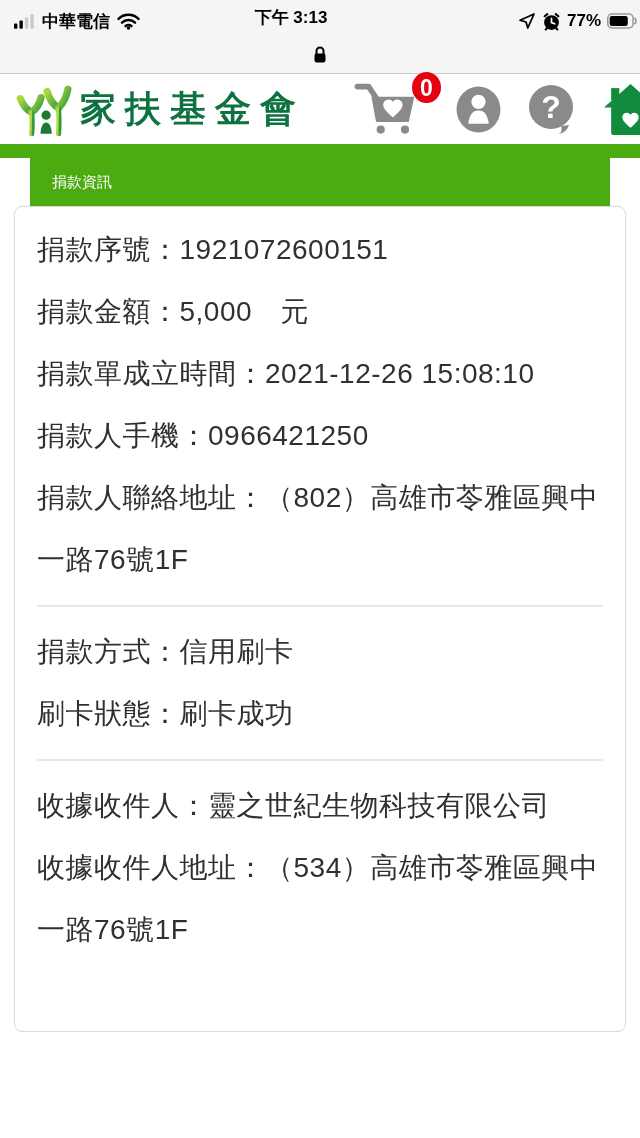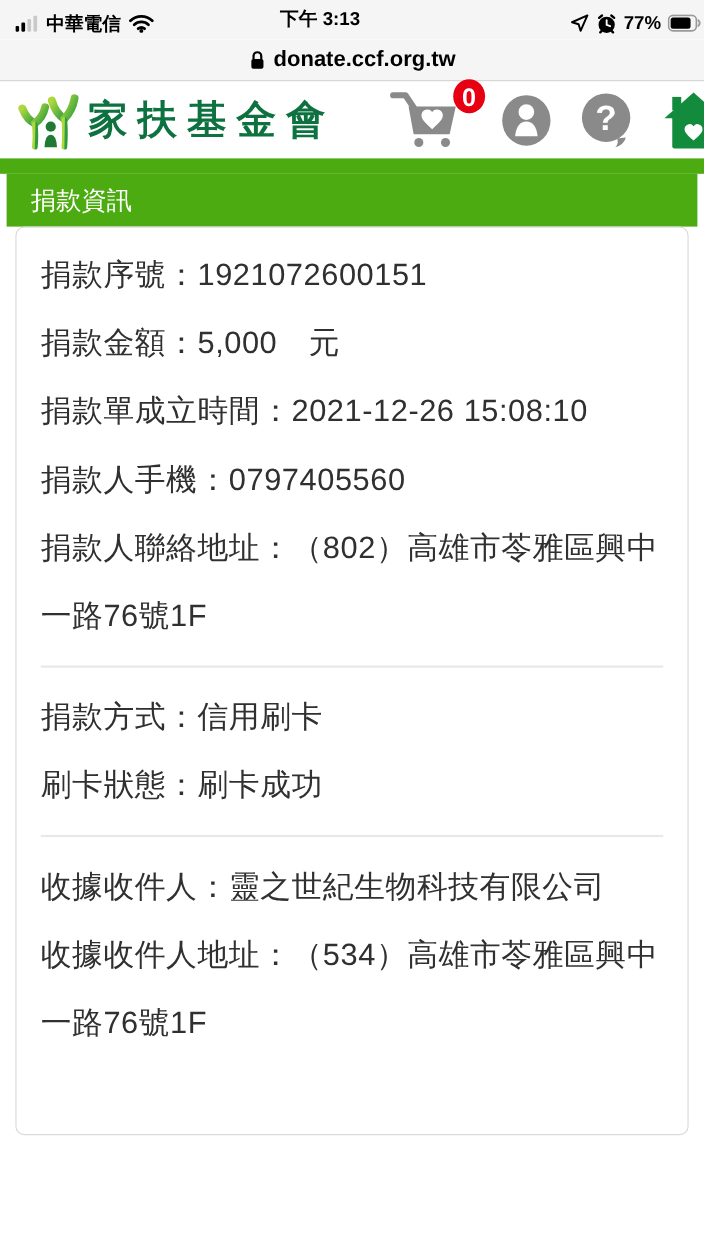--- a/index.html
+++ b/index.html
@@ -29,22 +29,22 @@
   .site-header{height:70px;background:#fff;display:flex;align-items:center;padding:0 16px 0 10px;gap:48px;}
   .logo{display:flex;align-items:center;gap:6px;text-decoration:none;cursor:pointer;}
   .logo-text{font-size:36px;font-weight:700;color:var(--logo-green);letter-spacing:9px;white-space:nowrap;}
   .header-actions{margin-left:auto;display:flex;align-items:center;gap:27px;}
   .icon-btn{position:relative;border:none;background:none;cursor:pointer;line-height:0;padding:0;}
   .cart-badge{position:absolute;top:-9px;right:-12px;width:29px;height:31px;background:var(--badge-red);
     border-radius:50%;color:#fff;font-size:23px;font-weight:700;display:flex;align-items:center;
     justify-content:center;}
   
   .section-band{height:14px;background:var(--green);}
-  .section-header{height:48px;margin:0 6px;background:var(--green);display:flex;align-items:center;
-    padding-left:22px;color:#fff;font-size:23px;font-weight:400;}
+  .section-header{height:48px;margin:0 30px;background:var(--green);display:flex;align-items:center;
+    padding-left:22px;color:#fff;font-size:15px;font-weight:400;}
   
   .card{margin:0 14px;background:#fff;border:1px solid #d9d9d9;border-radius:8px;
     padding:12px 22px 10px;height:826px;}
   .info-row{font-size:28px;line-height:62px;color:var(--text-dark);letter-spacing:.5px;}
   .divider{border:none;border-top:2px solid #e8e8e8;margin:14px 0;}
   .tail{flex:1;background:#fff;}
 </style>
 </head>
 <body>
 
@@ -84,21 +84,20 @@
       <path d="M27 5 q2.4 2.5 0 5" fill="none" stroke="#9a9a9a" stroke-width="1.6" stroke-linecap="round"></path>
     </svg>
   </div>
 </div>
 
 <div class="url-bar">
   <svg width="16" height="20" viewBox="0 0 16 20">
     <path d="M4.5 9 V6 a3.5 3.5 0 0 1 7 0 V9" fill="none" stroke="#000" stroke-width="2"></path>
     <rect x="2.5" y="8.6" width="11" height="8.8" rx="1.8" fill="#000"></rect>
   </svg>
-  <span>donate.ccf.org.tw</span>
 </div>
 
 <div class="site-header">
   <a class="logo">
     <svg width="64" height="54" viewBox="0 0 62 52">
       <defs>
         <linearGradient id="lg" x1="0" y1="0" x2="1" y2="1">
           <stop offset="0" stop-color="#AED83C"></stop>
             <stop offset="1" stop-color="#2E9C3F"></stop>
         </linearGradient>
@@ -152,21 +151,21 @@
 
 <div class="section-band"></div>
 <div class="section-header">
   <span>捐款資訊</span>
 </div>
 
 <div class="card">
   <p class="info-row">捐款序號：1921072600151</p>
   <p class="info-row">捐款金額：5,000　元</p>
   <p class="info-row">捐款單成立時間：2021-12-26 15:08:10</p>
-  <p class="info-row">捐款人手機：0797405560</p>
+  <p class="info-row">捐款人手機：0966421250</p>
   <p class="info-row">捐款人聯絡地址：（802）高雄市苓雅區興中一路76號1F</p>
 
   <hr class="divider">
 
   <p class="info-row">捐款方式：信用刷卡</p>
   <p class="info-row">刷卡狀態：刷卡成功</p>
 
   <hr class="divider">
 
   <p class="info-row">收據收件人：靈之世紀生物科技有限公司</p>

